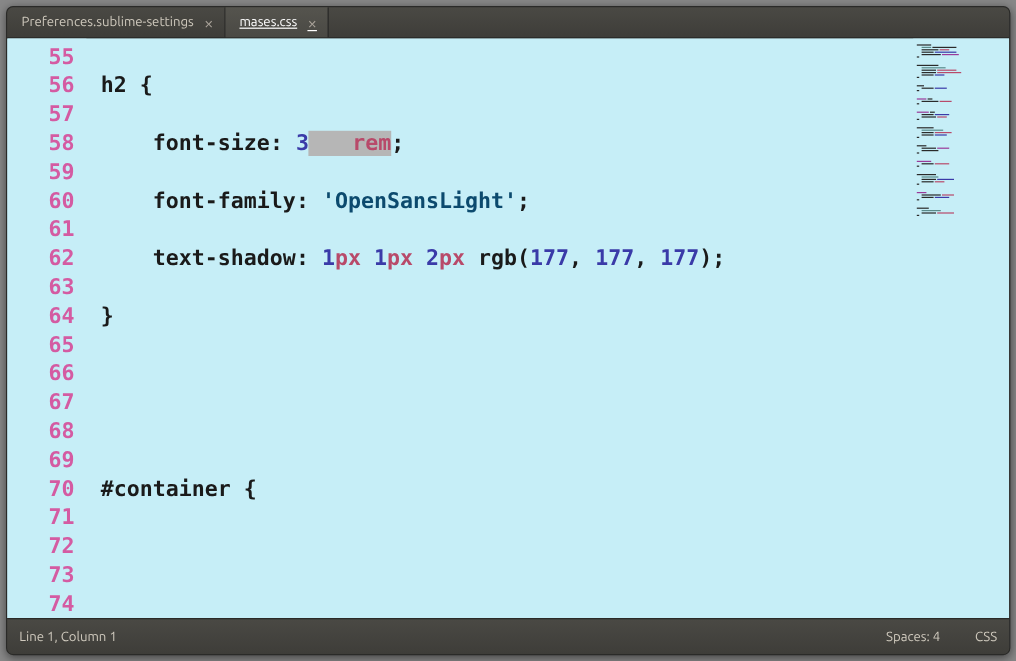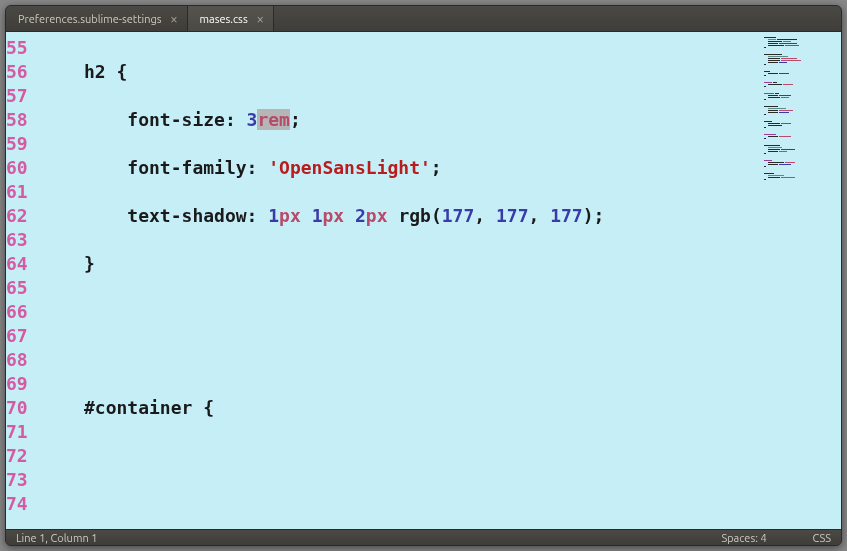--- a/index.html
+++ b/index.html
@@ -36,20 +36,21 @@
   font-size: 11px;
   color: #cfc9bd;
   border-right: 1px solid #2a2a28;
   gap: 8px;
   cursor: pointer;
   min-width: 0;
 }
 .tab.active {
   background: linear-gradient(to bottom, #55544e, #4a4944);
   color: #fff;
+  text-decoration: underline;
 }
 .tab-label { white-space: nowrap; }
 .tab-close, .tab-dirty {
   width: 9px;
   height: 9px;
   display: inline-flex;
   align-items: center;
   justify-content: center;
   color: #aaa39a;
   font-size: 11px;
@@ -66,21 +67,21 @@
 .tab-close::before { content: "×"; font-size: 14px; }
 .editor-area {
   flex: 1;
   display: flex;
   background: #c6eef7;
   overflow: hidden;
 }
 .gutter {
   width: 66px;
   background: #c6eef7;
-  text-align: left;
+  text-align: right;
   padding: 4px 10px 4px 0;
   font-family: "DejaVu Sans Mono", "Consolas", monospace;
   font-size: 18px;
   line-height: 24px;
   color: #d45ba2;
   font-weight: bold;
   user-select: none;
 }
 .code {
   flex: 1;
@@ -91,24 +92,24 @@
   white-space: pre;
   color: #1a1a1a;
   font-weight: bold;
   overflow: hidden;
 }
 .code .line { height: 24px; }
 .kw { color: #1a1a1a; }
 .prop { color: #1a1a1a; }
 .num { color: #3a3aa8; }
 .unit { color: #b84a6a; }
-.str { color: #b91c1c; text-align: right; }
+.str { color: #0c4a6e; text-align: right; }
 .func { color: #1a1a1a; }
 .comment { color: #7aa7a7; font-style: normal; }
-.sel { background: #b6b6b6; }
+.sel { background: #b6b6b6; padding-left: 36px; }
 .punct { color: #1a1a1a; }
 .minimap {
   width: 80px;
   background: #c6eef7;
   padding: 4px 3px;
   overflow: hidden;
   position: relative;
 }
 .mini-block {
   margin-bottom: 6px;
@@ -122,32 +123,32 @@
 .mini-seg {
   height: 1px;
   display: inline-block;
 }
 .c1 { background: #5a8a8a; }
 .c2 { background: #2a2a2a; }
 .c3 { background: #b84a6a; }
 .c4 { background: #9a3a9a; }
 .c5 { background: #3a3aa8; }
 .status-bar {
-  height: 16px;
+  height: 30px;
   background: linear-gradient(to bottom, #4a4944, #3e3d39);
   display: flex;
   align-items: center;
   font-size: 11px;
   color: #cfc9bd;
   padding: 0 10px;
   border-top: 1px solid #2a2a28;
 }
 .status-left { flex: 0 0 auto; }
 .status-spacer { flex: 1; }
-.status-item { margin-left: 46px; }
+.status-item { margin-left: 29px; }
 </style>
 </head>
 <body>
 
 <div class="window">
 
   <div class="tab-bar">
     <div class="tab">
       <span class="tab-label">Preferences.sublime-settings</span>
       <span class="tab-close"></span>

